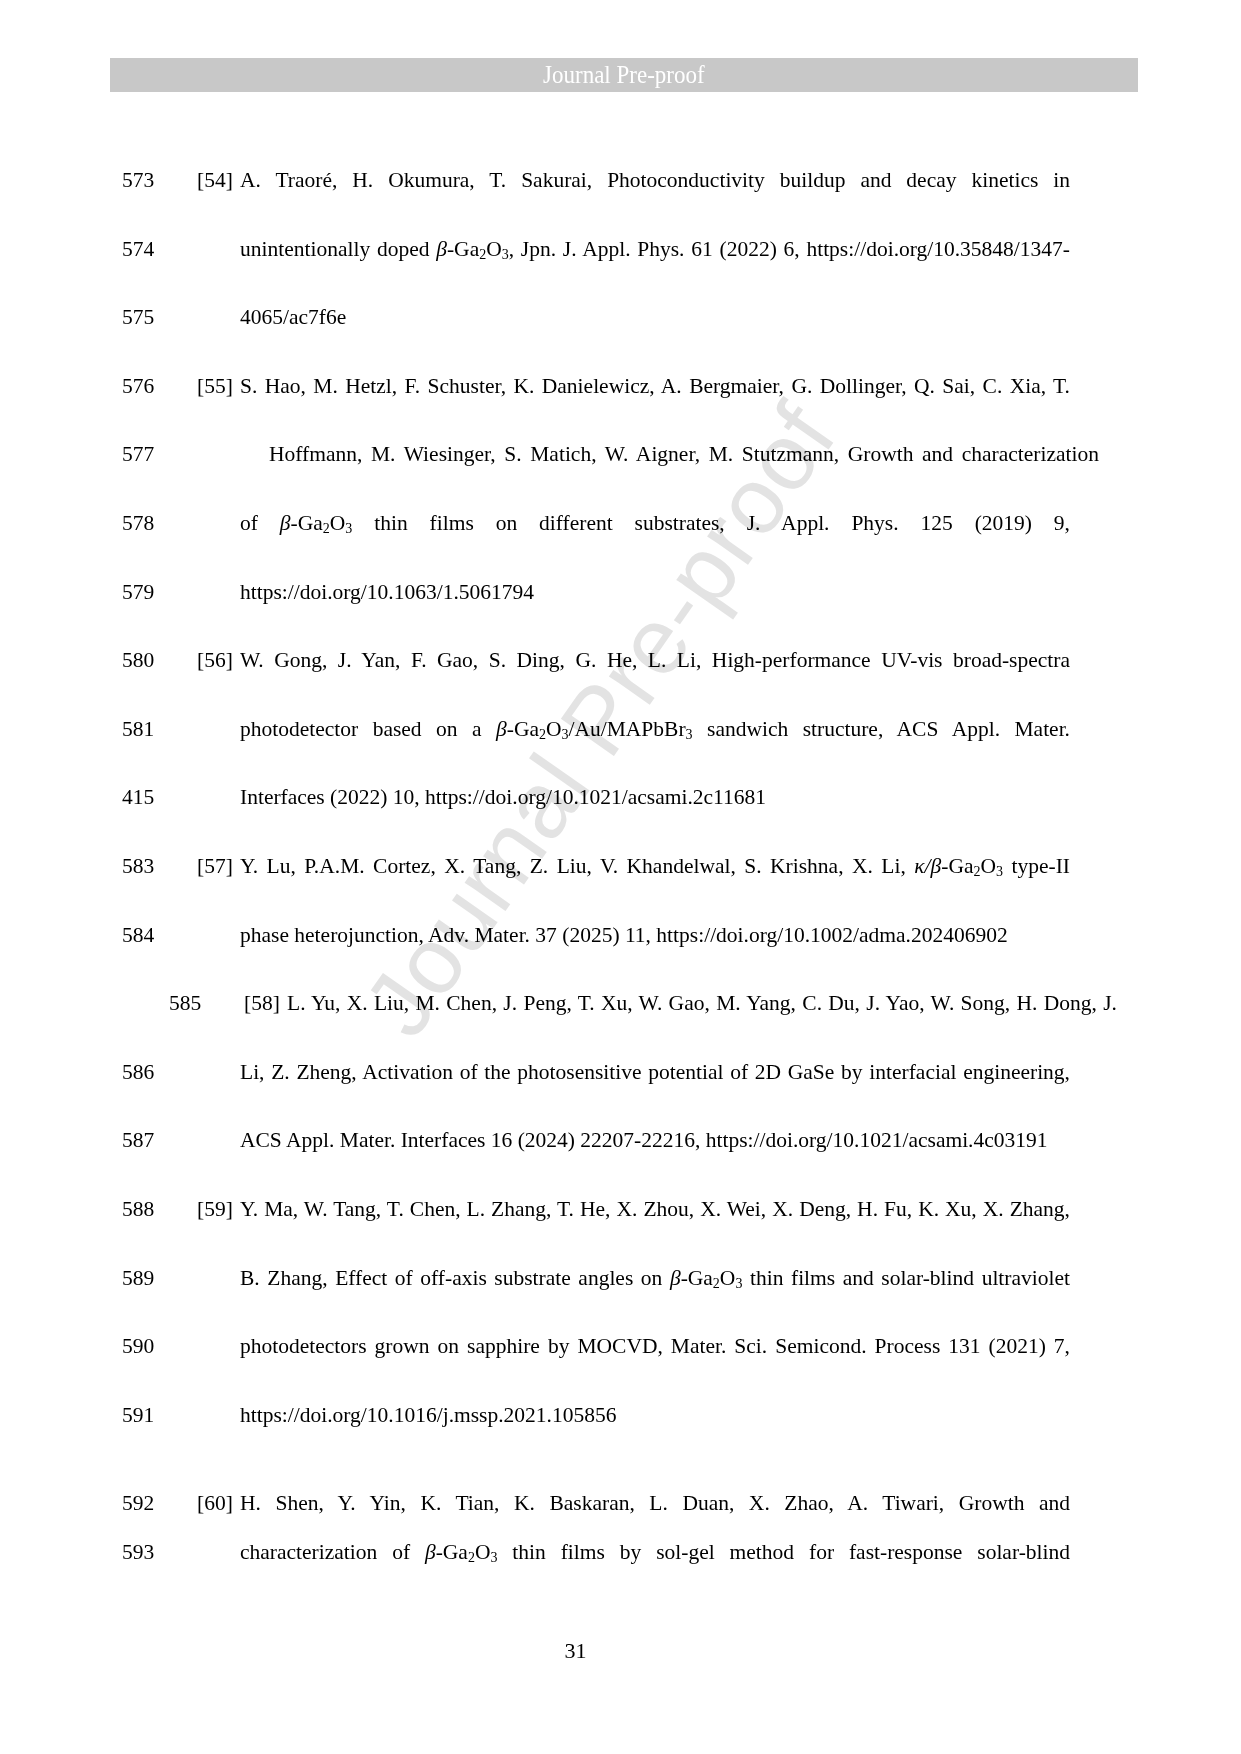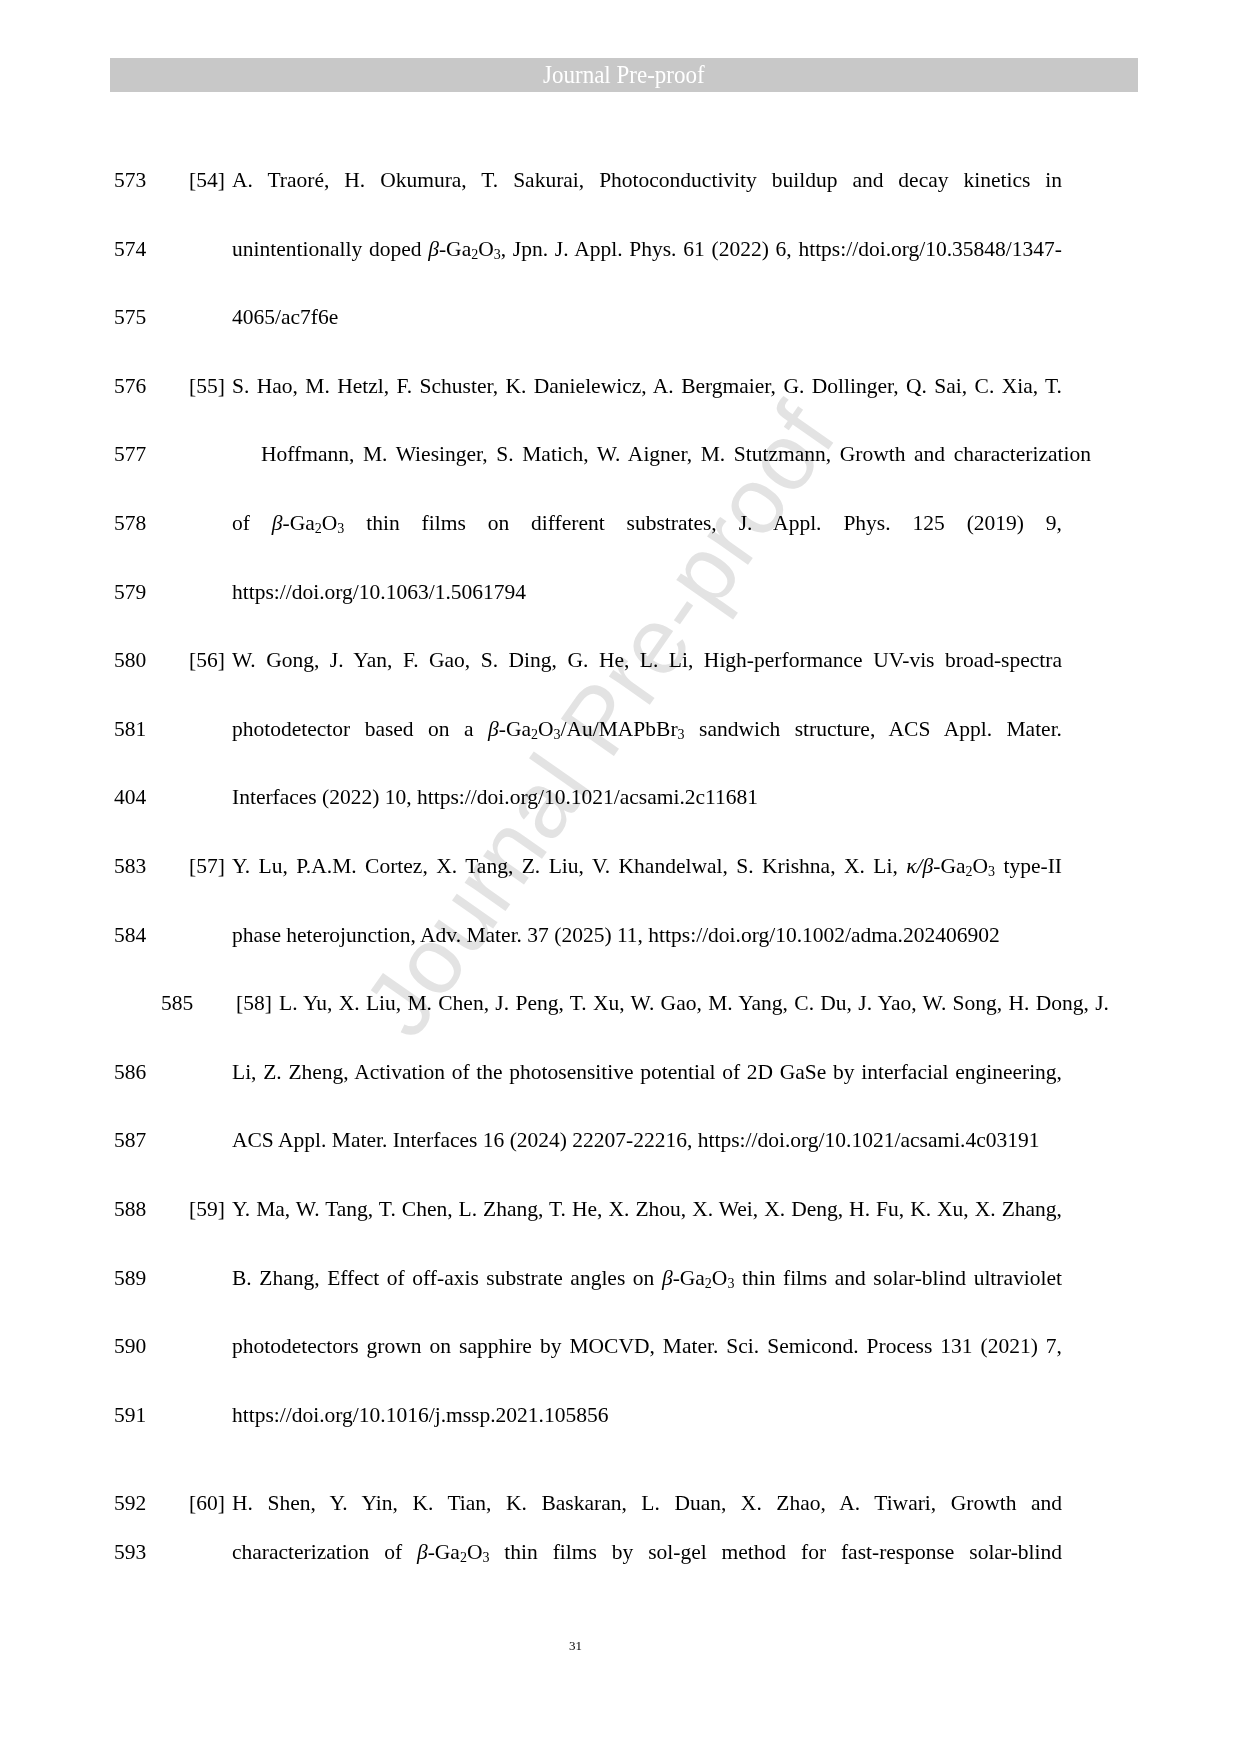--- a/index.html
+++ b/index.html
@@ -20,36 +20,36 @@
     }
     .watermark {
       position: absolute; left: 600px; top: 720px;
       transform: translate(-50%, -50%) rotate(-55deg);
       font-family: "Liberation Sans", "DejaVu Sans", sans-serif;
       font-size: 94px; color: #e3e3e3; white-space: nowrap;
       pointer-events: none; z-index: 0; letter-spacing: 1px;
     }
     .lines { position: absolute; left: 0; top: 0; width: 100%; z-index: 1; }
     .line {
-      position: absolute; left: 0; width: 1151px; height: 30px;
+      position: absolute; left: 8px; width: 1151px; height: 30px;
       font-size: 21.5px; line-height: 30px; white-space: nowrap;
     }
     .lineno { position: absolute; left: 114px; top: 0; }
     .reflabel { position: absolute; left: 189px; top: 0; }
     .text {
       position: absolute; left: 232px; top: 0; width: 830px;
       text-align: justify; text-align-last: justify;
       transform-origin: left center;
     }
     .text.last { text-align-last: left; }
     .text sub { font-size: 14px; vertical-align: -3px; line-height: 0; }
     .text i { font-style: italic; }
     .pagenum {
       position: absolute; left: 0; width: 1151px; top: 1638px;
-      text-align: center; font-size: 13px;
+      text-align: center; font-size: 22px;
     }
   </style>
 </head>
 <body>
 
 <div class="header-bar">
   <span class="header-title">Journal Pre-proof</span>
 </div>
 
 <div class="watermark">Journal Pre-proof</div>
@@ -88,21 +88,21 @@
     <div class="line" style="top: 645.2px; padding-left: 28px;">
       <span class="lineno">580</span>
       <span class="reflabel">[56]</span>
       <span class="text" style="width: 830px; text-align-last: justify;"><span>W. Gong, J. Yan, F. Gao, S. Ding, G. He, L. Li, High-performance UV-vis broad-spectra</span></span>
     </div>
     <div class="line" style="top: 713.8px;">
       <span class="lineno">581</span>
       <span class="text" style="width: 830px; text-align-last: justify;"><span>photodetector based on a </span><i>β</i><span>-Ga</span><sub>2</sub><span>O</span><sub>3</sub><span>/Au/MAPbBr</span><sub>3</sub><span> sandwich structure, ACS Appl. Mater.</span></span>
     </div>
     <div class="line" style="top: 782.4px;">
-      <span class="lineno">404</span>
+      <span class="lineno">415</span>
       <span class="text last" style="width: 830px; text-align-last: left;"><span>Interfaces (2022) 10, https://doi.org/10.1021/acsami.2c11681</span></span>
     </div>
     <div class="line" style="top: 851px;">
       <span class="lineno">583</span>
       <span class="reflabel">[57]</span>
       <span class="text" style="width: 830px; text-align-last: justify;"><span>Y. Lu, P.A.M. Cortez, X. Tang, Z. Liu, V. Khandelwal, S. Krishna, X. Li, </span><i>κ/β</i><span>-Ga</span><sub>2</sub><span>O</span><sub>3</sub><span> type-II</span></span>
     </div>
     <div class="line" style="top: 919.6px;">
       <span class="lineno">584</span>
       <span class="text last" style="width: 830px; text-align-last: left;"><span>phase heterojunction, Adv. Mater. 37 (2025) 11, https://doi.org/10.1002/adma.202406902</span></span>

